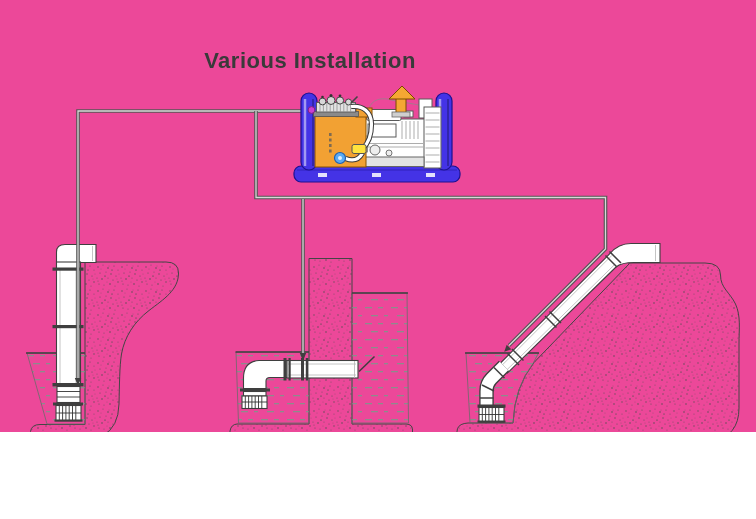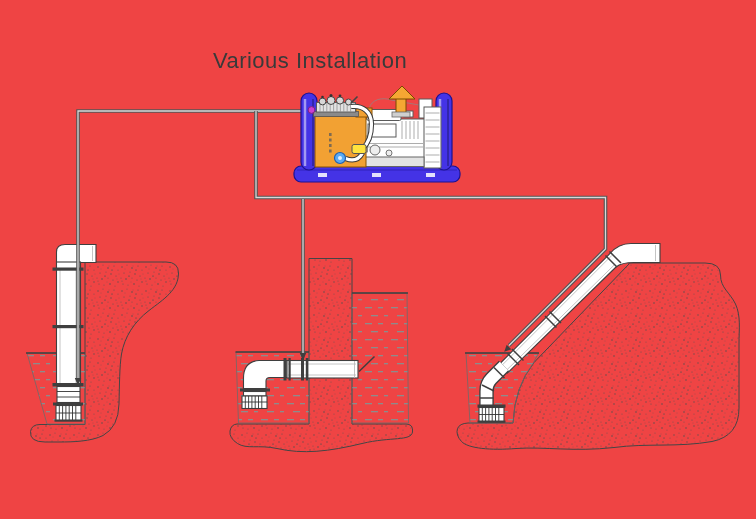--- a/index.html
+++ b/index.html
@@ -1,17 +1,17 @@
 <!DOCTYPE html>
 <html><head>
 <meta charset="utf-8">
 <style>
   html,body{margin:0;padding:0;background:#ffffff;}
-  .stage{position:relative;width:756px;height:519px;background:#ef4444;overflow:hidden;
-         font-family:"Liberation Sans", sans-serif;}
+  .stage{position:relative;width:756px;height:432px;background:#ec4899;overflow:hidden;
+         font-family:"Liberation Sans", sans-serif;font-weight:bold;}
   svg{display:block;}
   .ground{fill:url(#stipplePat);stroke:#454545;stroke-width:1;}
   .water{fill:url(#waterPat);stroke:#6b6b6b;stroke-width:.8;}
   .surface{stroke:#3f3f3f;stroke-width:1.3;fill:none;}
   .pipe{fill:#ffffff;stroke:#3f3f3f;stroke-width:1.1;}
   .pipeinner{stroke:#b5b5b5;stroke-width:.8;fill:none;}
   .flange{fill:#3f3f3f;}
   .tick{stroke:#3f3f3f;stroke-width:1.5;fill:none;}
   .grid{stroke:#333;stroke-width:.9;fill:none;}
   .supply-outer{stroke:#555555;stroke-width:3.6;fill:none;}

